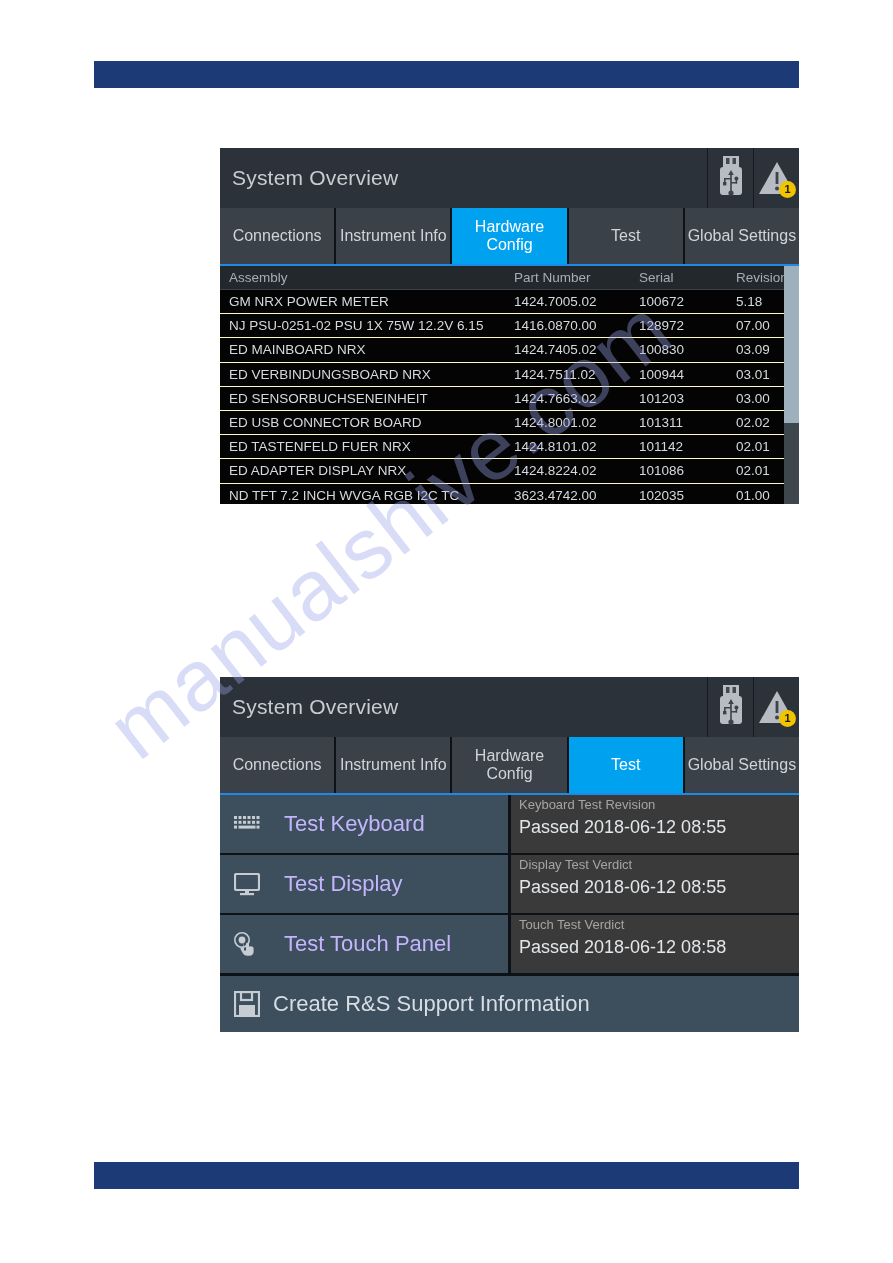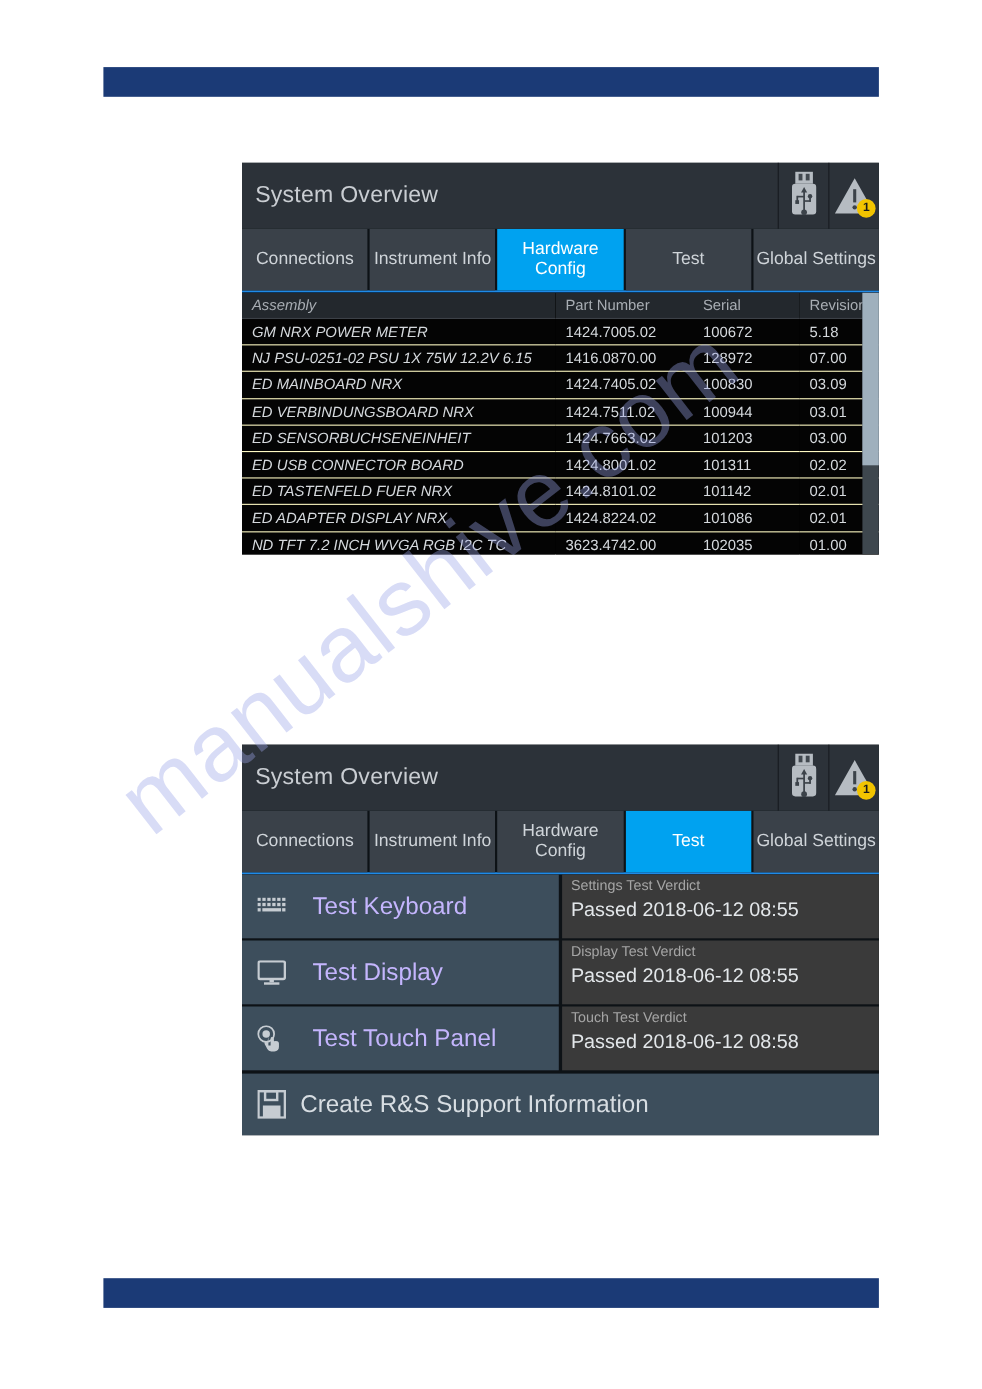--- a/index.html
+++ b/index.html
@@ -164,21 +164,21 @@
     background: #23282d;
     color: #a8adb3;
     border-bottom: 1px solid #3c4147;
     height: 23px;
   }
   .tbl tbody td {
     background: #040404;
     color: #d5d9dd;
     border-bottom: 1px solid #fef9c3;
   }
-  .col-assembly { width: 276px; font-style: italic; }
+  .col-assembly { width: 276px; }
   .col-part { width: 116px; }
   .col-serial { width: 88px; }
   .col-rev { width: 80px; }
 
   .vscroll {
     position: absolute;
     right: 0;
     top: 0;
     width: 15px;
     height: 100%;
@@ -440,21 +440,21 @@
             <rect x="18" y="4.8" width="3" height="3" fill="#c6ccd2"></rect>
               <rect x="22.5" y="4.8" width="3" height="3" fill="#c6ccd2"></rect>
             <rect x="0" y="9.6" width="3" height="3" fill="#c6ccd2"></rect>
               <rect x="4.5" y="9.6" width="17" height="3" fill="#c6ccd2"></rect>
             <rect x="22.5" y="9.6" width="3" height="3" fill="#c6ccd2"></rect>
           </svg>
         </span>
         <span class="test-btn-label">Test Keyboard</span>
       </div>
       <div class="verdict">
-        <span class="verdict-label">Settings Test Verdict</span>
+        <span class="verdict-label">Keyboard Test Revision</span>
         <span class="verdict-value">Passed 2018-06-12 08:55</span>
       </div>
     </div>
 
     <div class="test-row">
       <div class="test-btn">
         <span class="icon-box">
           <svg width="26" height="23" viewBox="0 0 26 23">
             <rect x="1" y="1" width="24" height="16" rx="1.5" fill="none" stroke="#c6ccd2" stroke-width="2.2"></rect>
             <rect x="11" y="17" width="4" height="3" fill="#c6ccd2"></rect>

